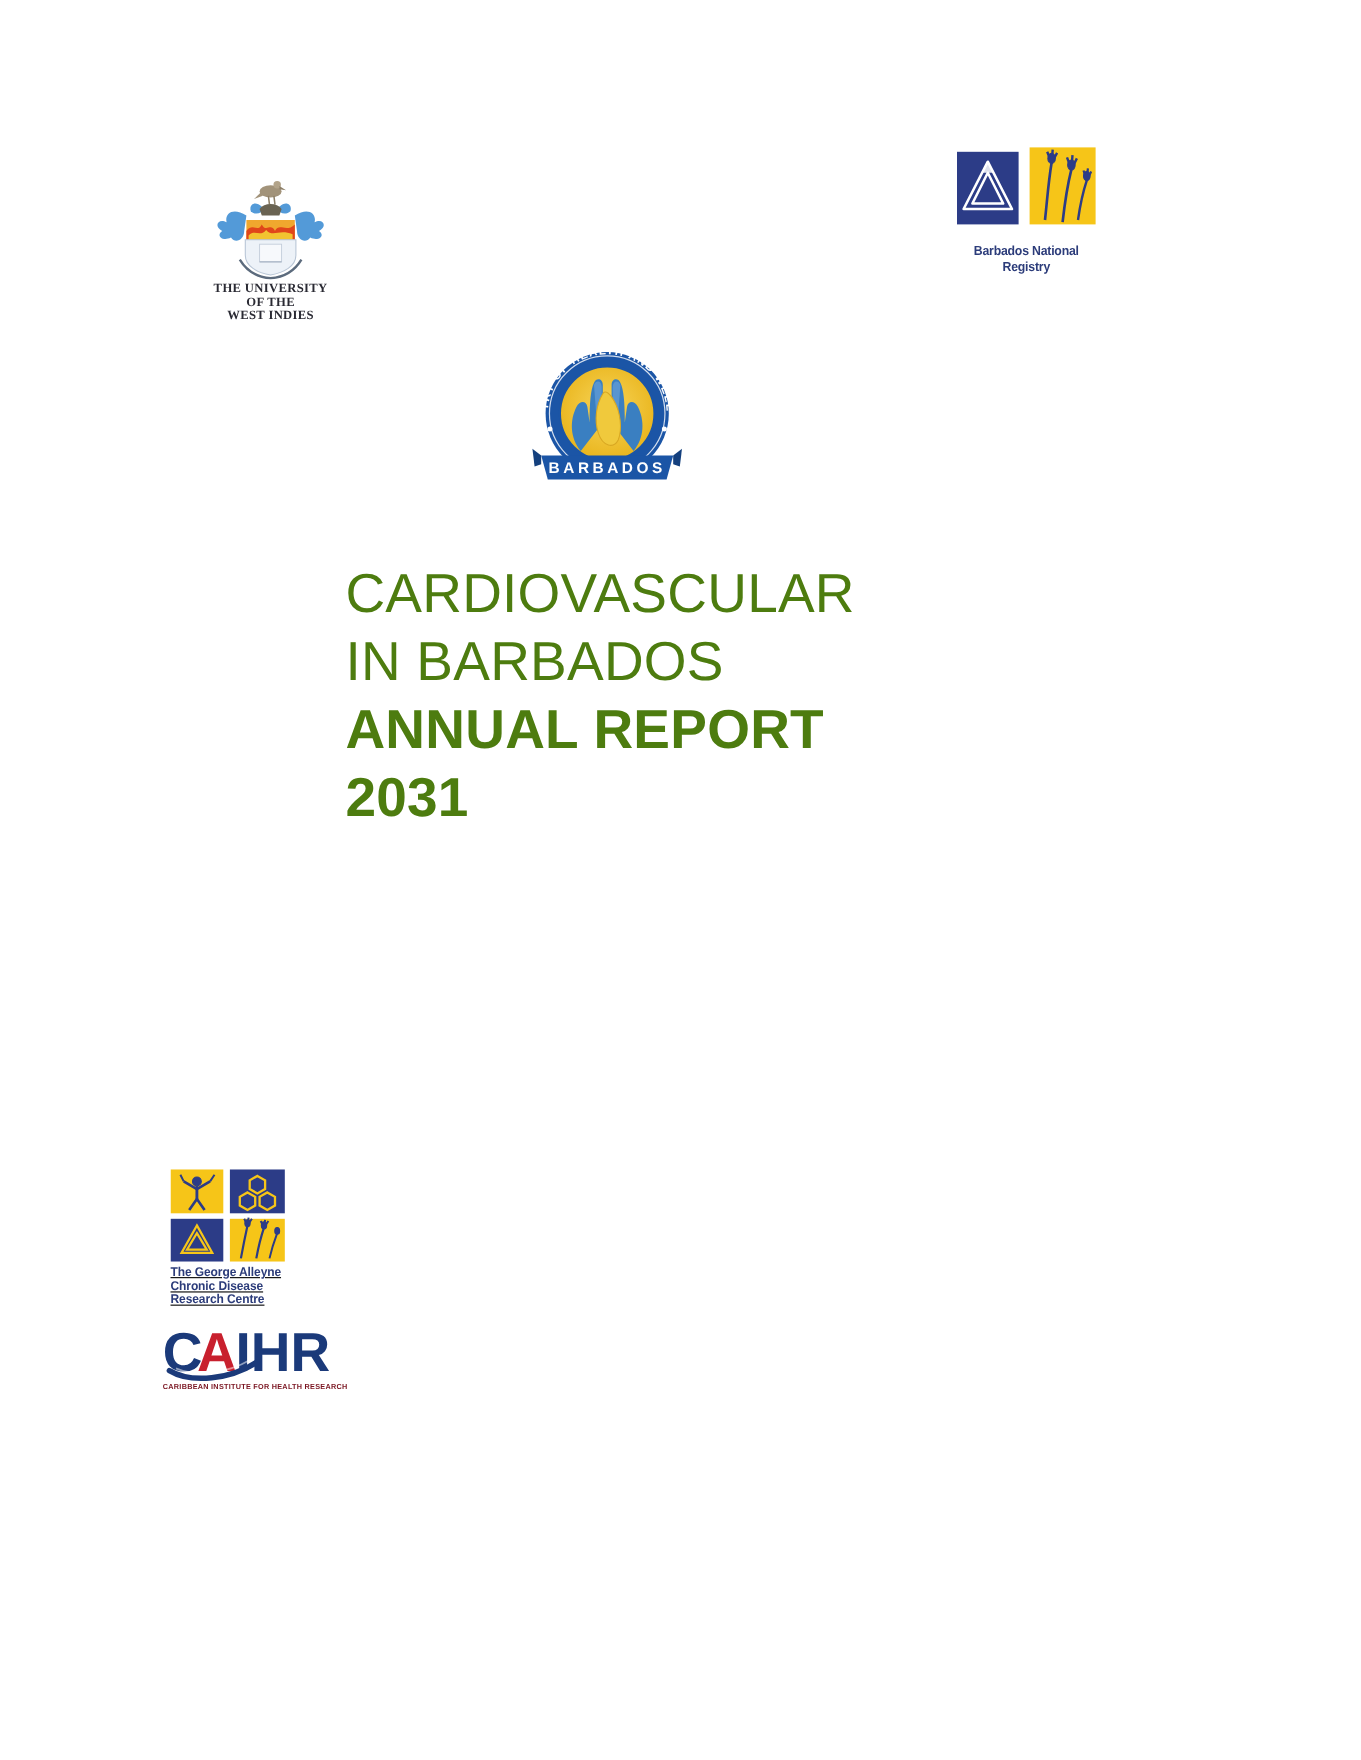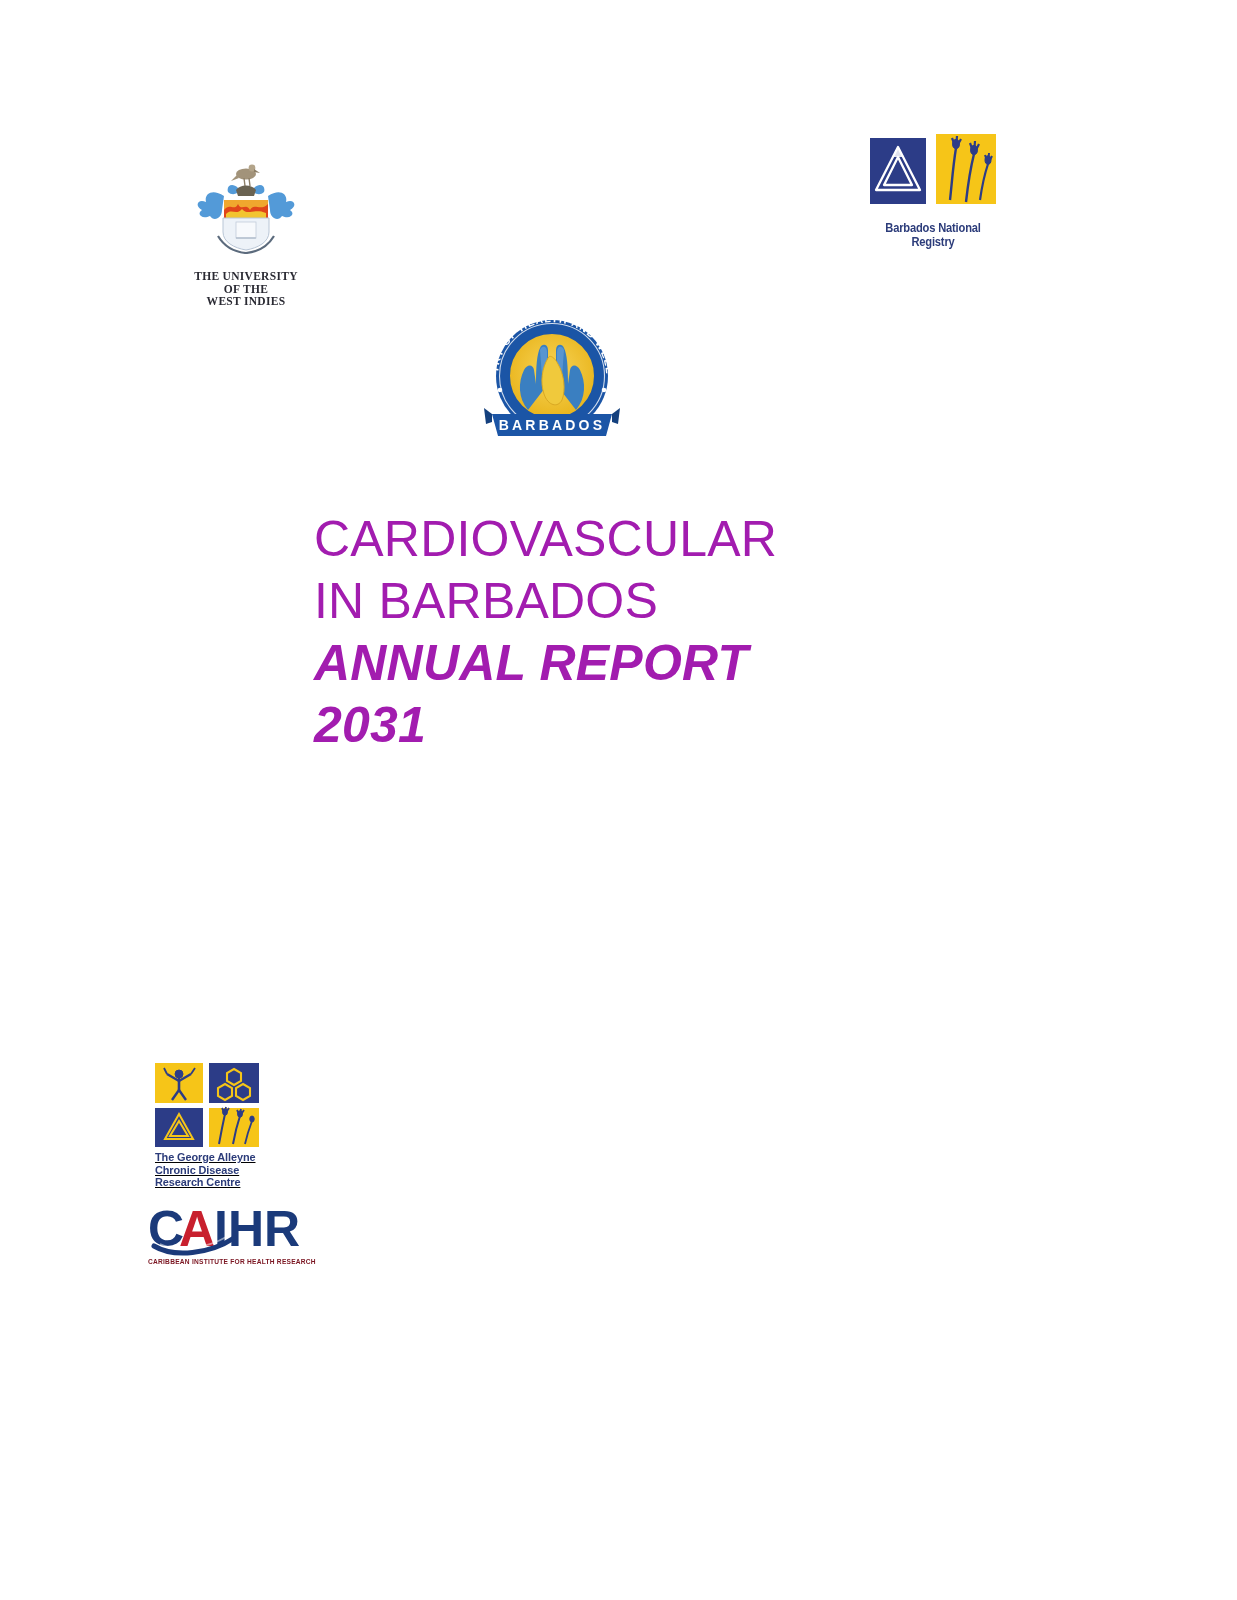--- a/index.html
+++ b/index.html
@@ -27,21 +27,21 @@
   #uwi-logo { left: 176px; top: 158px; width: 140px; }
   #uwi-crest { width: 140px; height: 96px; display: block; }
   .uwi-text {
     text-align: center;
     font-family: "Liberation Serif", serif;
     font-weight: bold;
     color: #2a2a33;
     font-size: 11.5px;
     line-height: 12.5px;
     letter-spacing: 0.3px;
-    margin-top: 16px;
+    margin-top: 2px;
   }
 
   
   #bnr-logo { left: 858px; top: 130px; width: 150px; }
   #bnr-marks { width: 150px; height: 88px; display: block; }
   .bnr-text {
     margin-top: 3px;
     text-align: center;
     color: #2c3c7a;
     font-size: 12px;
@@ -57,26 +57,26 @@
 
   
   #report-title {
     left: 314px;
     top: 508px;
     width: 760px;
   }
   .title-line {
     font-size: 50px;
     line-height: 62px;
-    color: #a21caf;
+    color: #4d7c0f;
     font-weight: normal;
     letter-spacing: 0.2px;
     white-space: nowrap;
   }
-  .title-line.bold { font-weight: bold; font-style: italic; }
+  .title-line.bold { font-weight: bold; }
 
   
   #gacdrc-logo { left: 155px; top: 1063px; width: 180px; text-decoration: underline; }
   #gacdrc-marks { width: 104px; height: 84px; display: block; }
   .gacdrc-text {
     margin-top: 4px;
     color: #2c3c7a;
     font-size: 11.5px;
     line-height: 12.5px;
     font-weight: bold;

